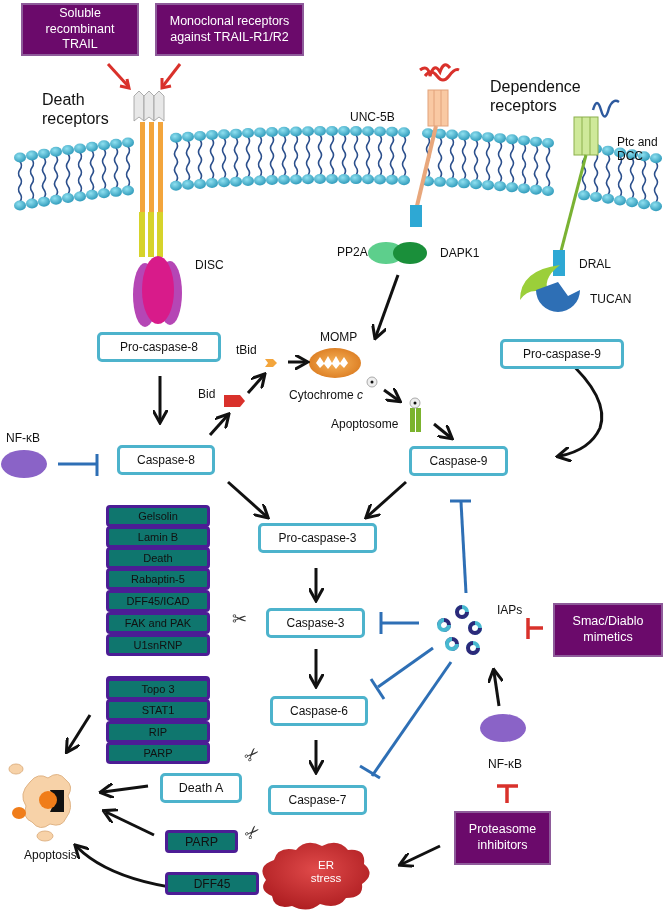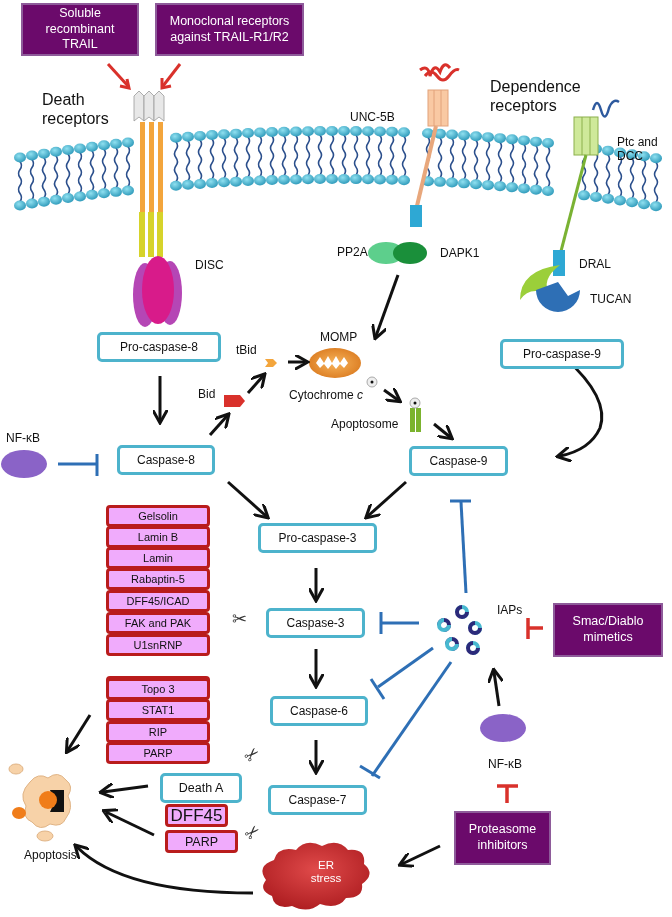--- a/index.html
+++ b/index.html
@@ -7,22 +7,22 @@
          font-family: "Liberation Sans", sans-serif; color: #111; }
   #diagram { position: absolute; left: 0; top: 0; width: 672px; height: 917px; }
   .lbl { position: absolute; font-size: 12px; white-space: nowrap; line-height: 1.15; }
   .lbl-lg { font-size: 16px; line-height: 1.2; white-space: normal; }
   .box { position: absolute; border: 3px solid #4db3cc; border-radius: 5px; background: #fff;
          display: flex; align-items: center; justify-content: center; font-size: 12px;
          box-sizing: border-box; }
   .purple { position: absolute; background: #6b0a6b; border: 2px solid #8e5b9a; color: #fff;
             display: flex; align-items: center; justify-content: center; text-align: center;
             font-size: 12.5px; line-height: 1.25; box-sizing: border-box; padding: 2px 4px; }
-  .sub { position: absolute; left: 106px; width: 104px; height: 22px; border: 3px solid #b91c1c;
-         border-radius: 4px; background: #f0abfc; display: flex; align-items: center;
+  .sub { position: absolute; left: 106px; width: 104px; height: 22px; border: 3px solid #4c1d95;
+         border-radius: 4px; background: #0f766e; display: flex; align-items: center;
          justify-content: center; font-size: 11px; box-sizing: border-box; }
   .ital { font-style: italic; }
 </style>
 </head>
 <body>
 
 <svg id="diagram" viewBox="0 0 672 917" xmlns="http://www.w3.org/2000/svg">
   <defs>
     <marker id="ah" viewBox="0 0 10 10" refX="7" refY="5" markerWidth="5" markerHeight="5" orient="auto">
       <path d="M0,0 L9,5 L0,10" fill="none" stroke="#111" stroke-width="2"></path>
@@ -364,27 +364,27 @@
 <div class="box" style="left:500px;top:319px;width:124px;height:30px;margin-top:20px;">Pro-caspase-9</div>
 <div class="box" style="left:409px;top:446px;width:99px;height:30px;">Caspase-9</div>
 <div class="box" style="left:258px;top:523px;width:119px;height:30px;">Pro-caspase-3</div>
 <div class="box" style="left:266px;top:608px;width:99px;height:30px;">Caspase-3</div>
 <div class="box" style="left:270px;top:696px;width:98px;height:30px;">Caspase-6</div>
 <div class="box" style="left:268px;top:785px;width:99px;height:30px;">Caspase-7</div>
 
 <div id="substrates">
     <div class="sub" style="top: 505px;">Gelsolin</div>
     <div class="sub" style="top: 526px;">Lamin B</div>
-    <div class="sub" style="top: 547px;">Lamin</div>
+    <div class="sub" style="top: 547px;">Death</div>
     <div class="sub" style="top: 568px;">Rabaptin-5</div>
     <div class="sub" style="top: 590px;">DFF45/ICAD</div>
     <div class="sub" style="top: 612px;">FAK and PAK</div>
     <div class="sub" style="top: 634px;">U1snRNP</div>
     <div class="sub" style="top: 656px; margin-top: 20px;">X-IAP</div>
     <div class="sub" style="top: 678px;">Topo 3</div>
     <div class="sub" style="top: 699px;">STAT1</div>
     <div class="sub" style="top: 721px;">RIP</div>
     <div class="sub" style="top: 742px;">PARP</div>
   </div>
 
 <div class="box" style="left:160px;top:773px;width:82px;height:30px;font-size:12.5px;">Death A</div>
 <div class="sub" style="left:165px;top:830px;width:73px;height:23px;font-size:12.5px;">PARP</div>
-<div class="sub" style="left:165px;top:804px;width:63px;height:23px;font-size:17px;">DFF45</div>
+<div class="sub" style="left:165px;top:872px;width:94px;height:23px;font-size:12px;">DFF45</div>
 
 </body></html>

